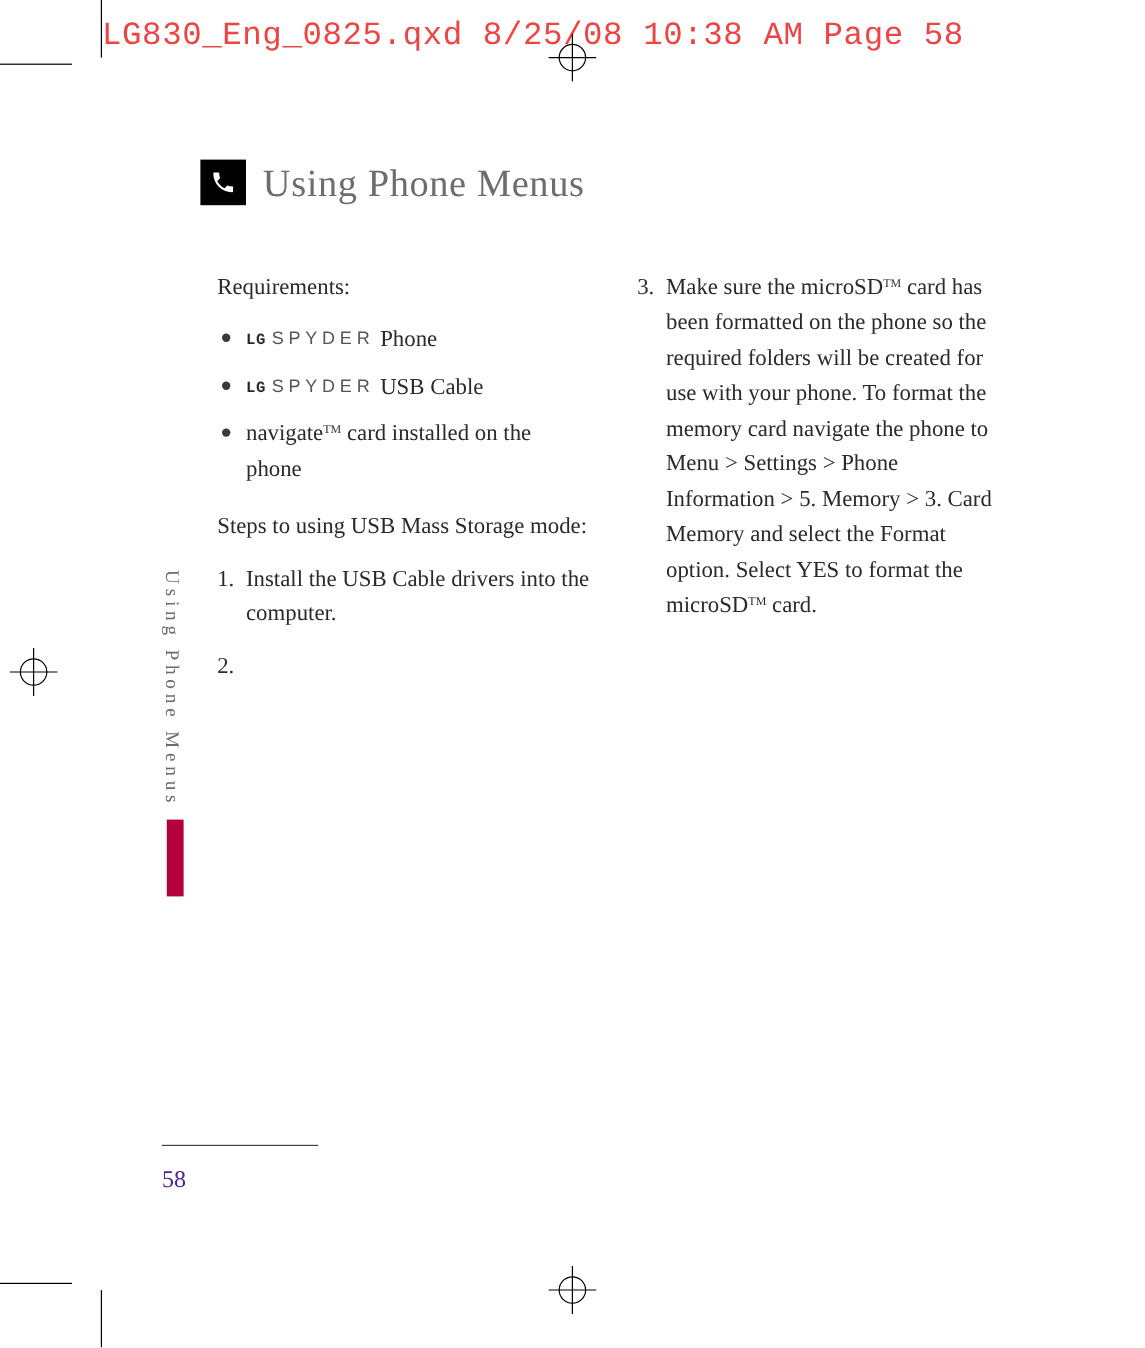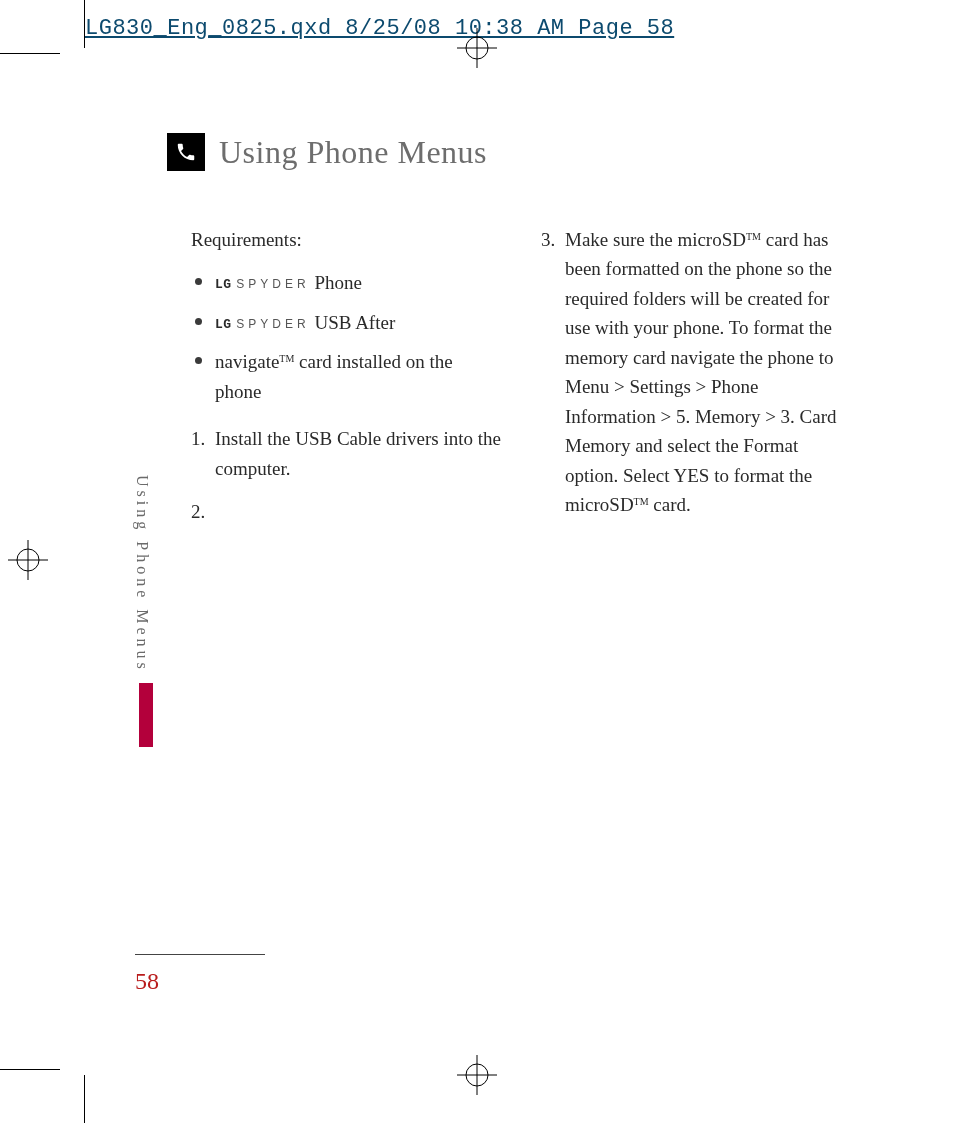--- a/index.html
+++ b/index.html
@@ -11,24 +11,23 @@
     color: #222;
     position: relative;
     overflow: hidden;
   }
   .crop-line-v { position: absolute; width: 1px; background: #000; }
   .crop-line-h { position: absolute; height: 1px; background: #000; }
   .slug {
     position: absolute;
     top: 16px; left: 85px;
     font-family: "Courier New", monospace;
-    font-size: 22px;
-    color: #0c4a6e;
+    font-size: 27px;
+    color: #ef4444;
     letter-spacing: 0.5px;
-    text-decoration: underline;
   }
   .regmark-top, .regmark-bottom {
     position: absolute;
     left: 50%;
     transform: translateX(-50%);
   }
   .regmark-top { top: 28px; }
   .regmark-bottom { bottom: 28px; }
   .regmark svg { display: block; }
   .side-regmark {
@@ -56,21 +55,21 @@
     justify-content: center;
   }
   .title-text {
     font-size: 32px;
     color: #6d6d6d;
     font-weight: 400;
     letter-spacing: 0.5px;
   }
   .content {
     position: absolute;
-    left: 106px; top: 170px;
+    left: 96px; top: 170px;
     width: 660px;
     display: flex;
     gap: 40px;
     font-size: 19px;
     line-height: 1.55;
     color: #2a2a2a;
   }
   .col { flex: 1; }
   .para { margin-bottom: 14px; }
   ul.req { list-style: none; padding: 0; margin: 0 0 18px 0; }
@@ -90,21 +89,21 @@
   .brand-lg {
     font-family: Liberation Mono, monospace;
     font-weight: 700;
     font-size: 13px;
     letter-spacing: 0.5px;
     vertical-align: 1px;
   }
   .brand-spyder {
     font-family: "Arial Narrow", Arial, sans-serif;
     letter-spacing: 4px;
-    font-size: 12px;
+    font-size: 15px;
     color: #555;
     vertical-align: 1px;
   }
   sup { font-size: 10px; vertical-align: 6px; }
   ol.steps { list-style: none; padding: 0; margin: 0; counter-reset: step; }
   ol.steps li {
     position: relative;
     padding-left: 24px;
     margin-bottom: 14px;
   }
@@ -134,22 +133,22 @@
   }
   .footer-rule {
     position: absolute;
     left: 50px; bottom: 100px;
     width: 130px;
     border-top: 1px solid #444;
   }
   .page-num {
     position: absolute;
     left: 50px; bottom: 60px;
-    font-size: 24px;
-    color: #b91c1c;
+    font-size: 20px;
+    color: #4c1d95;
   }
 </style>
 </head>
 <body>
 
 <div class="crop-line-v" style="left:84px; top:0; height:48px;"></div>
 <div class="crop-line-h" style="left:0; top:53px; width:60px;"></div>
 <div class="crop-line-v" style="left:84px; bottom:0; height:48px;"></div>
 <div class="crop-line-h" style="left:0; bottom:53px; width:60px;"></div>
 
@@ -196,26 +195,27 @@
   <div class="content">
     <div class="col">
       <div class="para">Requirements:</div>
       <ul class="req">
         <li>
           <span class="brand-lg">LG</span>
           <span class="brand-spyder">SPYDER</span><span> Phone</span>
         </li>
         <li>
           <span class="brand-lg">LG</span>
-          <span class="brand-spyder">SPYDER</span><span> USB After</span>
+          <span class="brand-spyder">SPYDER</span><span> USB Cable</span>
         </li>
         <li>
           <span>navigate</span><sup>TM</sup><span> card installed on the phone</span>
         </li>
       </ul>
+      <div class="para">Steps to using USB Mass Storage mode:</div>
       <ol class="steps">
         <li>
           <span class="num">1.</span>
           <span>Install the USB Cable drivers into the computer.</span>
         </li>
         <li>
           <span class="num">2.</span>
         </li>
       </ol>
     </div>

